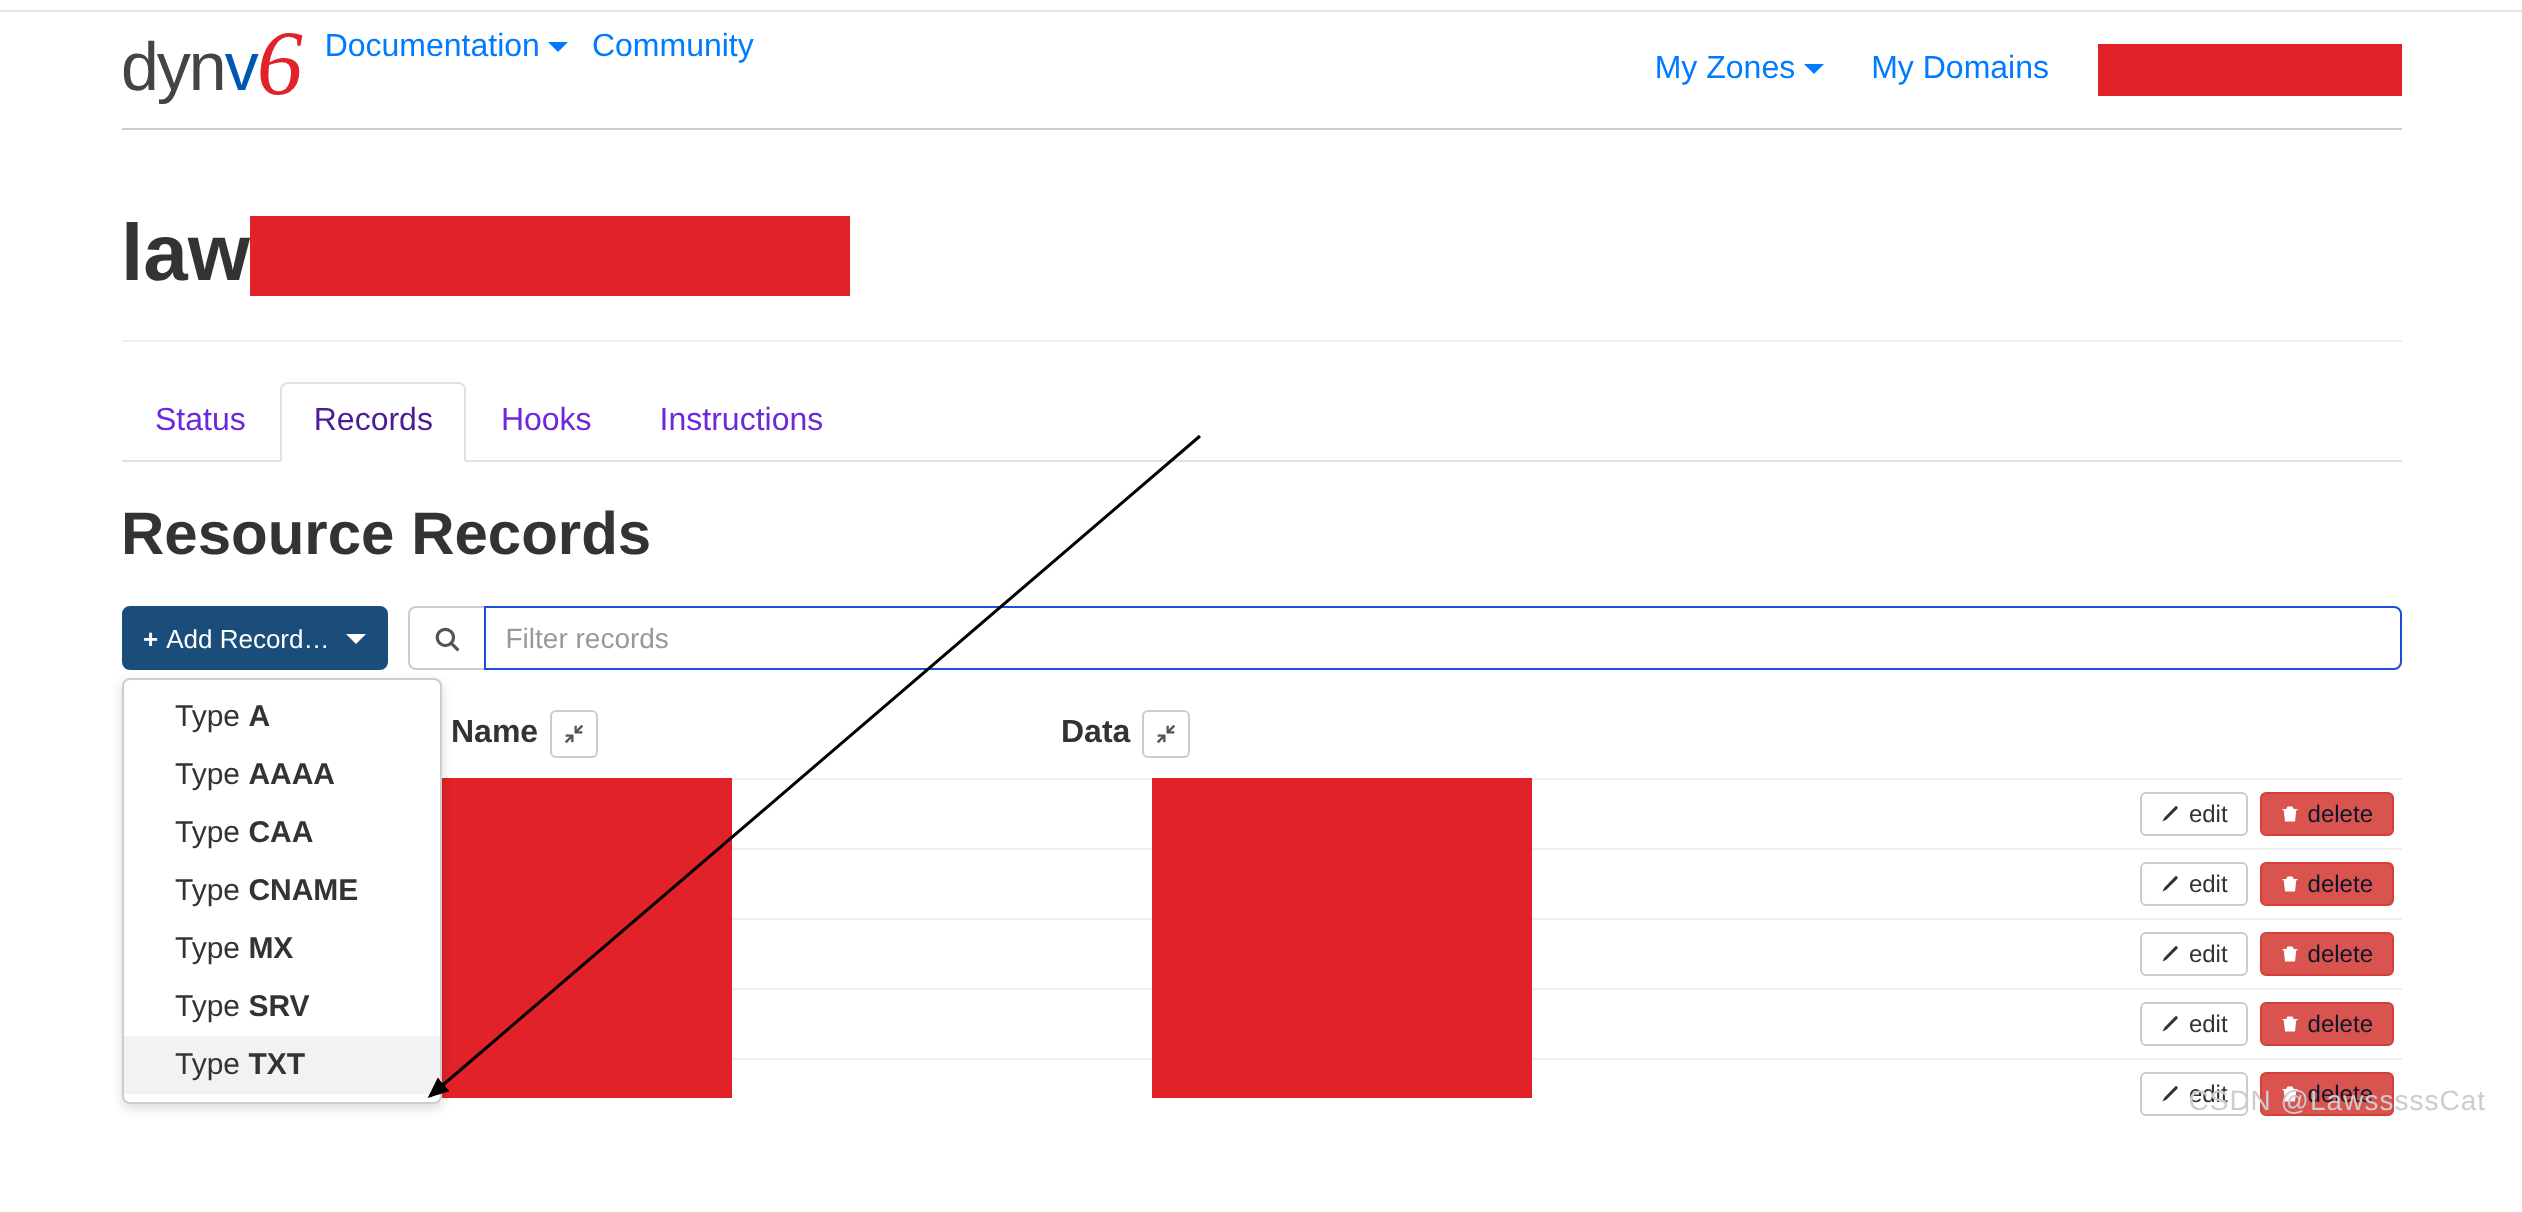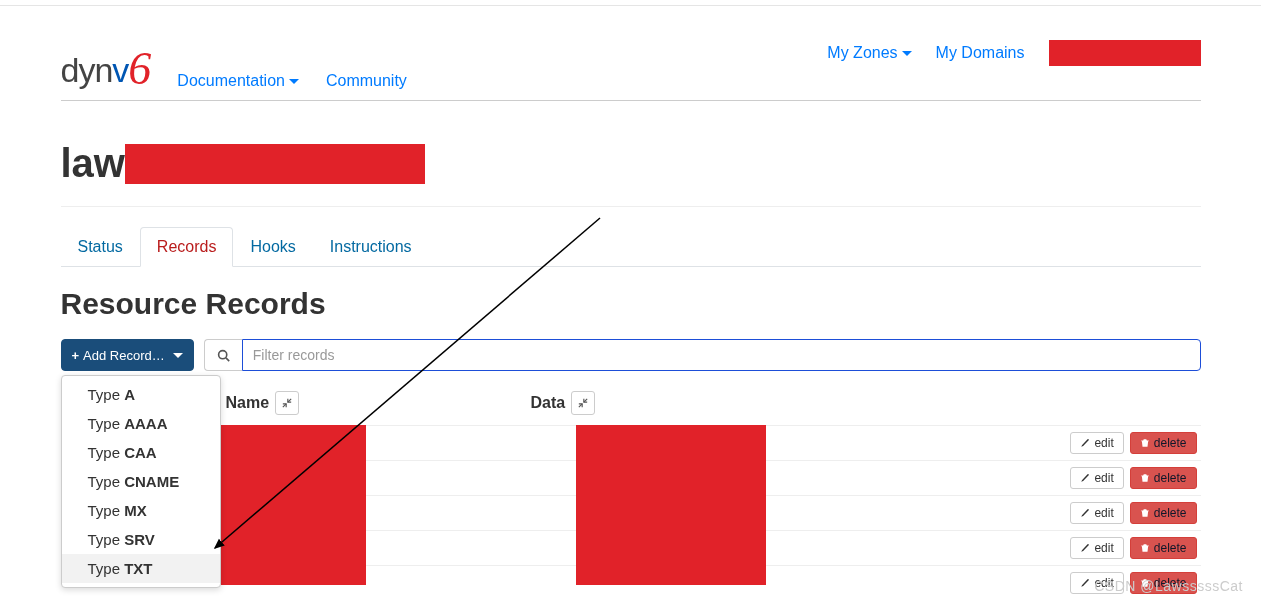--- a/index.html
+++ b/index.html
@@ -1,34 +1,34 @@
 <!DOCTYPE html>
 <html><head>
   <meta charset="utf-8">
   <style>
     * { box-sizing: border-box; margin: 0; padding: 0; }
     body { font-family: -apple-system, BlinkMacSystemFont, "Segoe UI", Helvetica, Arial, sans-serif; background: #fff; color: #333; width: 1261px; position: relative; }
     .topline { position: absolute; top: 5px; left: 0; right: 0; height: 1px; background: #e5e5e5; }
     .container { width: 1140px; margin: 0 auto; padding-top: 15px; }
     .navbar { display: flex; align-items: center; justify-content: space-between; border-bottom: 1px solid #ccc; padding-bottom: 10px; margin-bottom: 40px; }
-    .nav-left { display: flex; align-items: flex-end; gap: 27px; margin-top: 36px; }
+    .nav-left { display: flex; align-items: flex-start; gap: 12px; }
     .logo { font-size: 34px; font-weight: 400; letter-spacing: -1px; }
     .logo .d { color: #444; }
     .logo .v { color: #0056b3; }
     .logo .six { color: #e12229; font-size: 46px; line-height: 0; position: relative; top: 2px; font-family: Georgia, serif; font-style: italic; font-weight: 400; }
     .nav-link { color: #007bff; text-decoration: none; font-size: 16px; cursor: pointer; }
     .nav-right { display: flex; align-items: center; gap: 24px; }
     .redact-nav { width: 152px; height: 26px; background: #e12229; }
     .caret { display: inline-block; width: 0; height: 0; margin-left: 4px; vertical-align: middle; border-top: 5px solid; border-right: 5px solid transparent; border-left: 5px solid transparent; }
     .page-title { display: flex; align-items: center; font-size: 40px; font-weight: 700; color: #333; margin-bottom: 20px; }
     .redact-title { width: 300px; height: 40px; background: #e12229; display: inline-block; }
     .title-hr { border: none; border-top: 1px solid #eee; margin-bottom: 20px; }
     .tabs { display: flex; border-bottom: 1px solid #dee2e6; margin-bottom: 20px; }
-    .tab { padding: 10px 16px; font-size: 16px; color: #0369a1; cursor: pointer; border: 1px solid transparent; border-top-left-radius: 4px; border-top-right-radius: 4px; margin-bottom: -1px; }
-    .tab.active { color: #b91c1c; background: #fff; border-color: #dee2e6 #dee2e6 #fff; }
+    .tab { padding: 10px 16px; font-size: 16px; color: #6d28d9; cursor: pointer; border: 1px solid transparent; border-top-left-radius: 4px; border-top-right-radius: 4px; margin-bottom: -1px; }
+    .tab.active { color: #4c1d95; background: #fff; border-color: #dee2e6 #dee2e6 #fff; }
     .section-title { font-size: 30px; font-weight: 700; margin-bottom: 18px; color: #333; }
     .toolbar { display: flex; gap: 10px; margin-bottom: 10px; position: relative; }
     .add-btn { background: #1a4d7a; color: #fff; border: 1px solid #1a4d7a; border-radius: 4px; padding: 7px 10px; font-size: 13px; display: flex; align-items: center; gap: 4px; cursor: pointer; }
     .add-btn .plus { font-weight: bold; }
     .search-group { display: flex; flex: 1; }
     .search-icon-wrap { border: 1px solid #ccc; border-right: none; border-radius: 4px 0 0 4px; padding: 6px 12px; background: #fff; display: flex; align-items: center; color: #666; font-size: 13px; }
     .filter-input { flex: 1; border: 1px solid #1d4ed8; border-radius: 0 4px 4px 0; padding: 7px 10px; font-size: 14px; outline: none; }
     .filter-input::placeholder { color: #999; }
     .dropdown { position: absolute; top: 36px; left: 0; width: 160px; background: #fff; border: 1px solid #ccc; border-radius: 4px; box-shadow: 0 2px 6px rgba(0,0,0,0.15); z-index: 100; padding: 4px 0; }
     .dropdown-item { padding: 6px 26px; font-size: 15px; color: #333; cursor: pointer; white-space: nowrap; }

